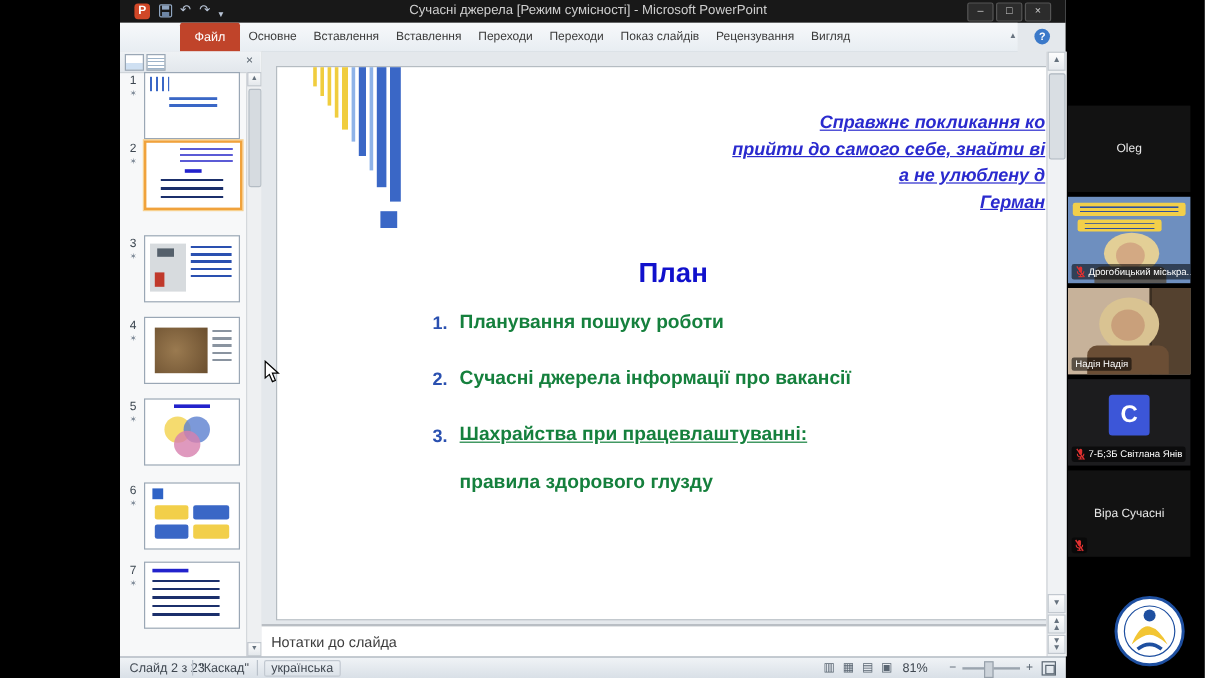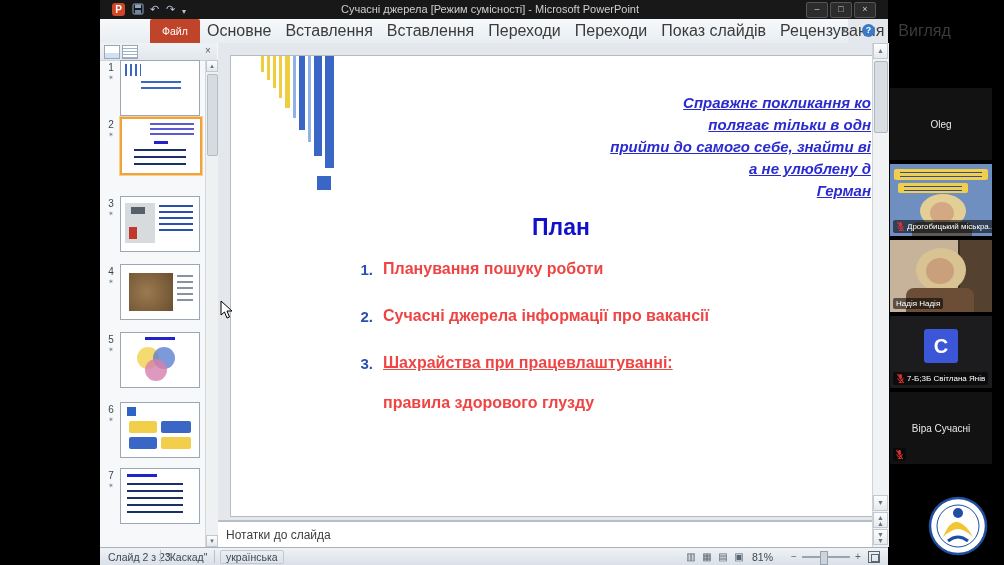--- a/index.html
+++ b/index.html
@@ -23,21 +23,21 @@
   .winbtn{top:2px;width:20px;height:14px;background:#2c2c2c;border:1px solid #555;
           border-radius:2px;color:#ccc;font-size:9px;text-align:center;line-height:13px;}
   #btn-min{left:706px;} #btn-max{left:730px;} #btn-close{left:754px;}
 
   
   #ribbon{left:0;top:19px;width:748px;height:24px;background:linear-gradient(#f7f9fb,#e8edf2);
           border-bottom:1px solid #c4cad1;}
   #tab-file{left:50px;top:0;height:24px;padding:0 12px;background:#c0442a;color:#fff;
             font-size:10.5px;line-height:24px;border-radius:2px 2px 0 0;}
   #tabs-row{left:100px;top:0;height:24px;display:flex;}
-  .rtab{padding:0 7px;font-size:16px;line-height:24px;color:#3b3b3b;white-space:nowrap;text-align:right;}
+  .rtab{padding:0 7px;font-size:10px;line-height:24px;color:#3b3b3b;white-space:nowrap;text-align:right;}
   #ribbon-caret{left:742px;top:6px;font-size:8px;color:#68737f;}
   #ribbon-help{left:762px;top:5px;width:13px;height:13px;border-radius:50%;background:#3b79c9;
                color:#fff;font-size:9px;font-weight:bold;text-align:center;line-height:13px;}
 
   
   #thumb-panel{left:0;top:43px;width:118px;height:504px;background:#f7f8f9;border-right:1px solid #c3c8cd;}
   #thumb-header{left:0;top:0;width:117px;height:17px;background:linear-gradient(#eff2f5,#e2e7ec);
                 border-bottom:1px solid #cfd4d9;}
   .mini-tab{top:2px;width:14px;height:12px;background:#fff;border:1px solid #9aa7b5;}
   #mini-tab-slides{left:4px;background:linear-gradient(#fff 55%,#cfe0f2 55%);}
@@ -58,21 +58,21 @@
   #slide-pane{left:118px;top:43px;width:654px;height:477px;background:#e4e8ec;overflow:hidden;}
   #slide{left:12px;top:12px;width:680px;height:460px;background:#fff;border:1px solid #b5bcc2;}
   #decor-bars{left:30px;top:0;display:flex;gap:3px;align-items:flex-start;}
   .bar{flex:none;}
   #decor-square{left:86px;top:120px;width:14px;height:14px;background:#3a67c6;}
   #quote{left:180px;top:36px;width:460px;text-align:right;color:#2a2ace;
          font-style:italic;font-weight:600;font-size:15px;line-height:22px;}
   #quote div{text-decoration:underline;white-space:nowrap;}
   #slide-title{left:0;top:158px;width:660px;text-align:center;color:#1111cc;font-size:23px;font-weight:bold;}
   .li-num{left:118px;width:24px;text-align:right;color:#2a50b0;font-weight:bold;font-size:15px;}
-  .li-text{left:152px;color:#ef4444;font-weight:bold;font-size:16px;white-space:nowrap;}
+  .li-text{left:152px;color:#15803d;font-weight:bold;font-size:16px;white-space:nowrap;}
   #li1{top:205px;} #li1t{top:204px;}
   #li2{top:252px;} #li2t{top:251px;}
   #li3{top:299px;} #li3t{top:298px;text-decoration:underline;}
   #li3t2{top:338px;left:152px;}
 
   
   #main-sb{left:772px;top:43px;width:16px;height:504px;background:#f0f2f4;border-left:1px solid #cfd3d7;}
   .msb{width:15px;height:16px;background:linear-gradient(#fdfdfd,#e6eaee);border:1px solid #c2c8cf;
        box-sizing:border-box;text-align:center;color:#66727e;font-size:7px;line-height:14px;}
   #msb-up{left:0;top:0;} #msb-down{left:0;top:452px;}
@@ -252,21 +252,20 @@
         <div class="bar bar-lb" style="width:3px;height:62px"></div>
         <div class="bar bar-b" style="width:6px;height:74px"></div>
         <div class="bar bar-lb" style="width:3px;height:86px"></div>
         <div class="bar bar-b" style="width:8px;height:100px"></div>
         <div class="bar bar-b" style="width:9px;height:112px"></div>
       </div>
       <div class="abs" id="decor-square"></div>
 
       <div class="abs" id="quote">
         <div>Справжнє покликання ко</div>
-        <div>полягає тільки в одн</div>
         <div>прийти до самого себе, знайти ві</div>
         <div>а не улюблену д</div>
         <div>Герман</div>
       </div>
 
       <div class="abs" id="slide-title">План</div>
 
       <div class="abs li-num" id="li1">1.</div>
       <div class="abs li-text" id="li1t">Планування пошуку роботи</div>
       <div class="abs li-num" id="li2">2.</div>

